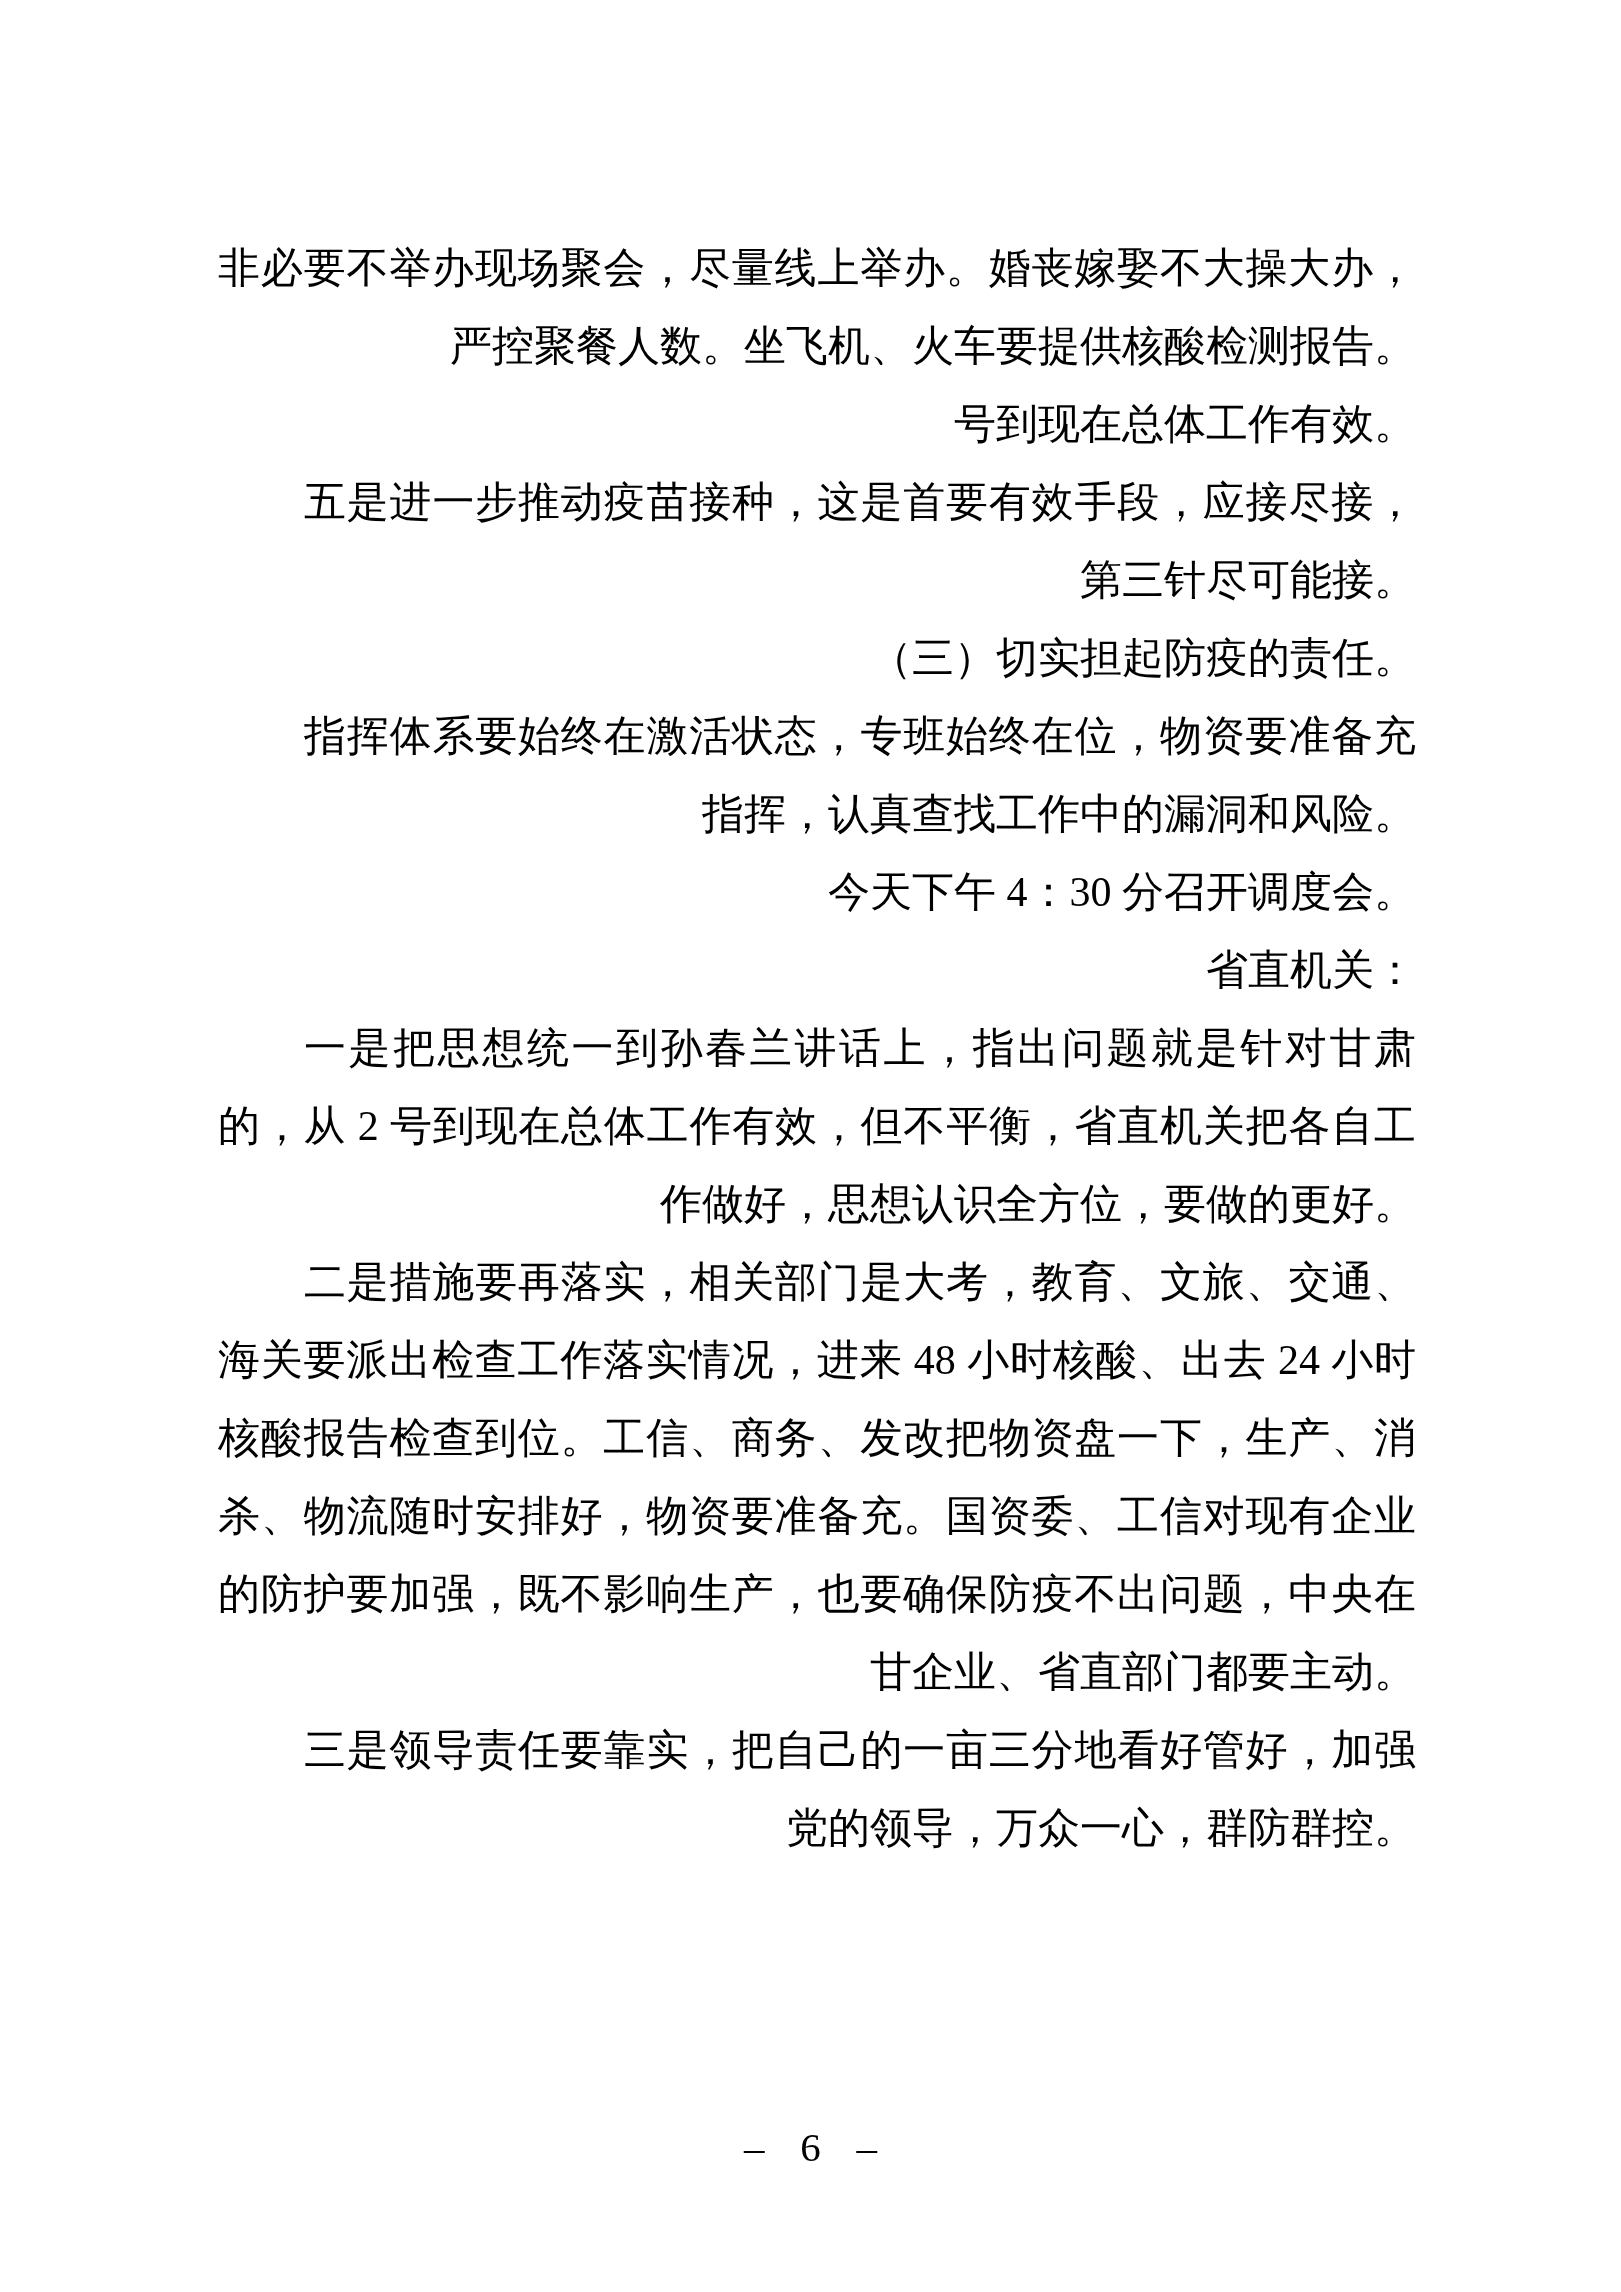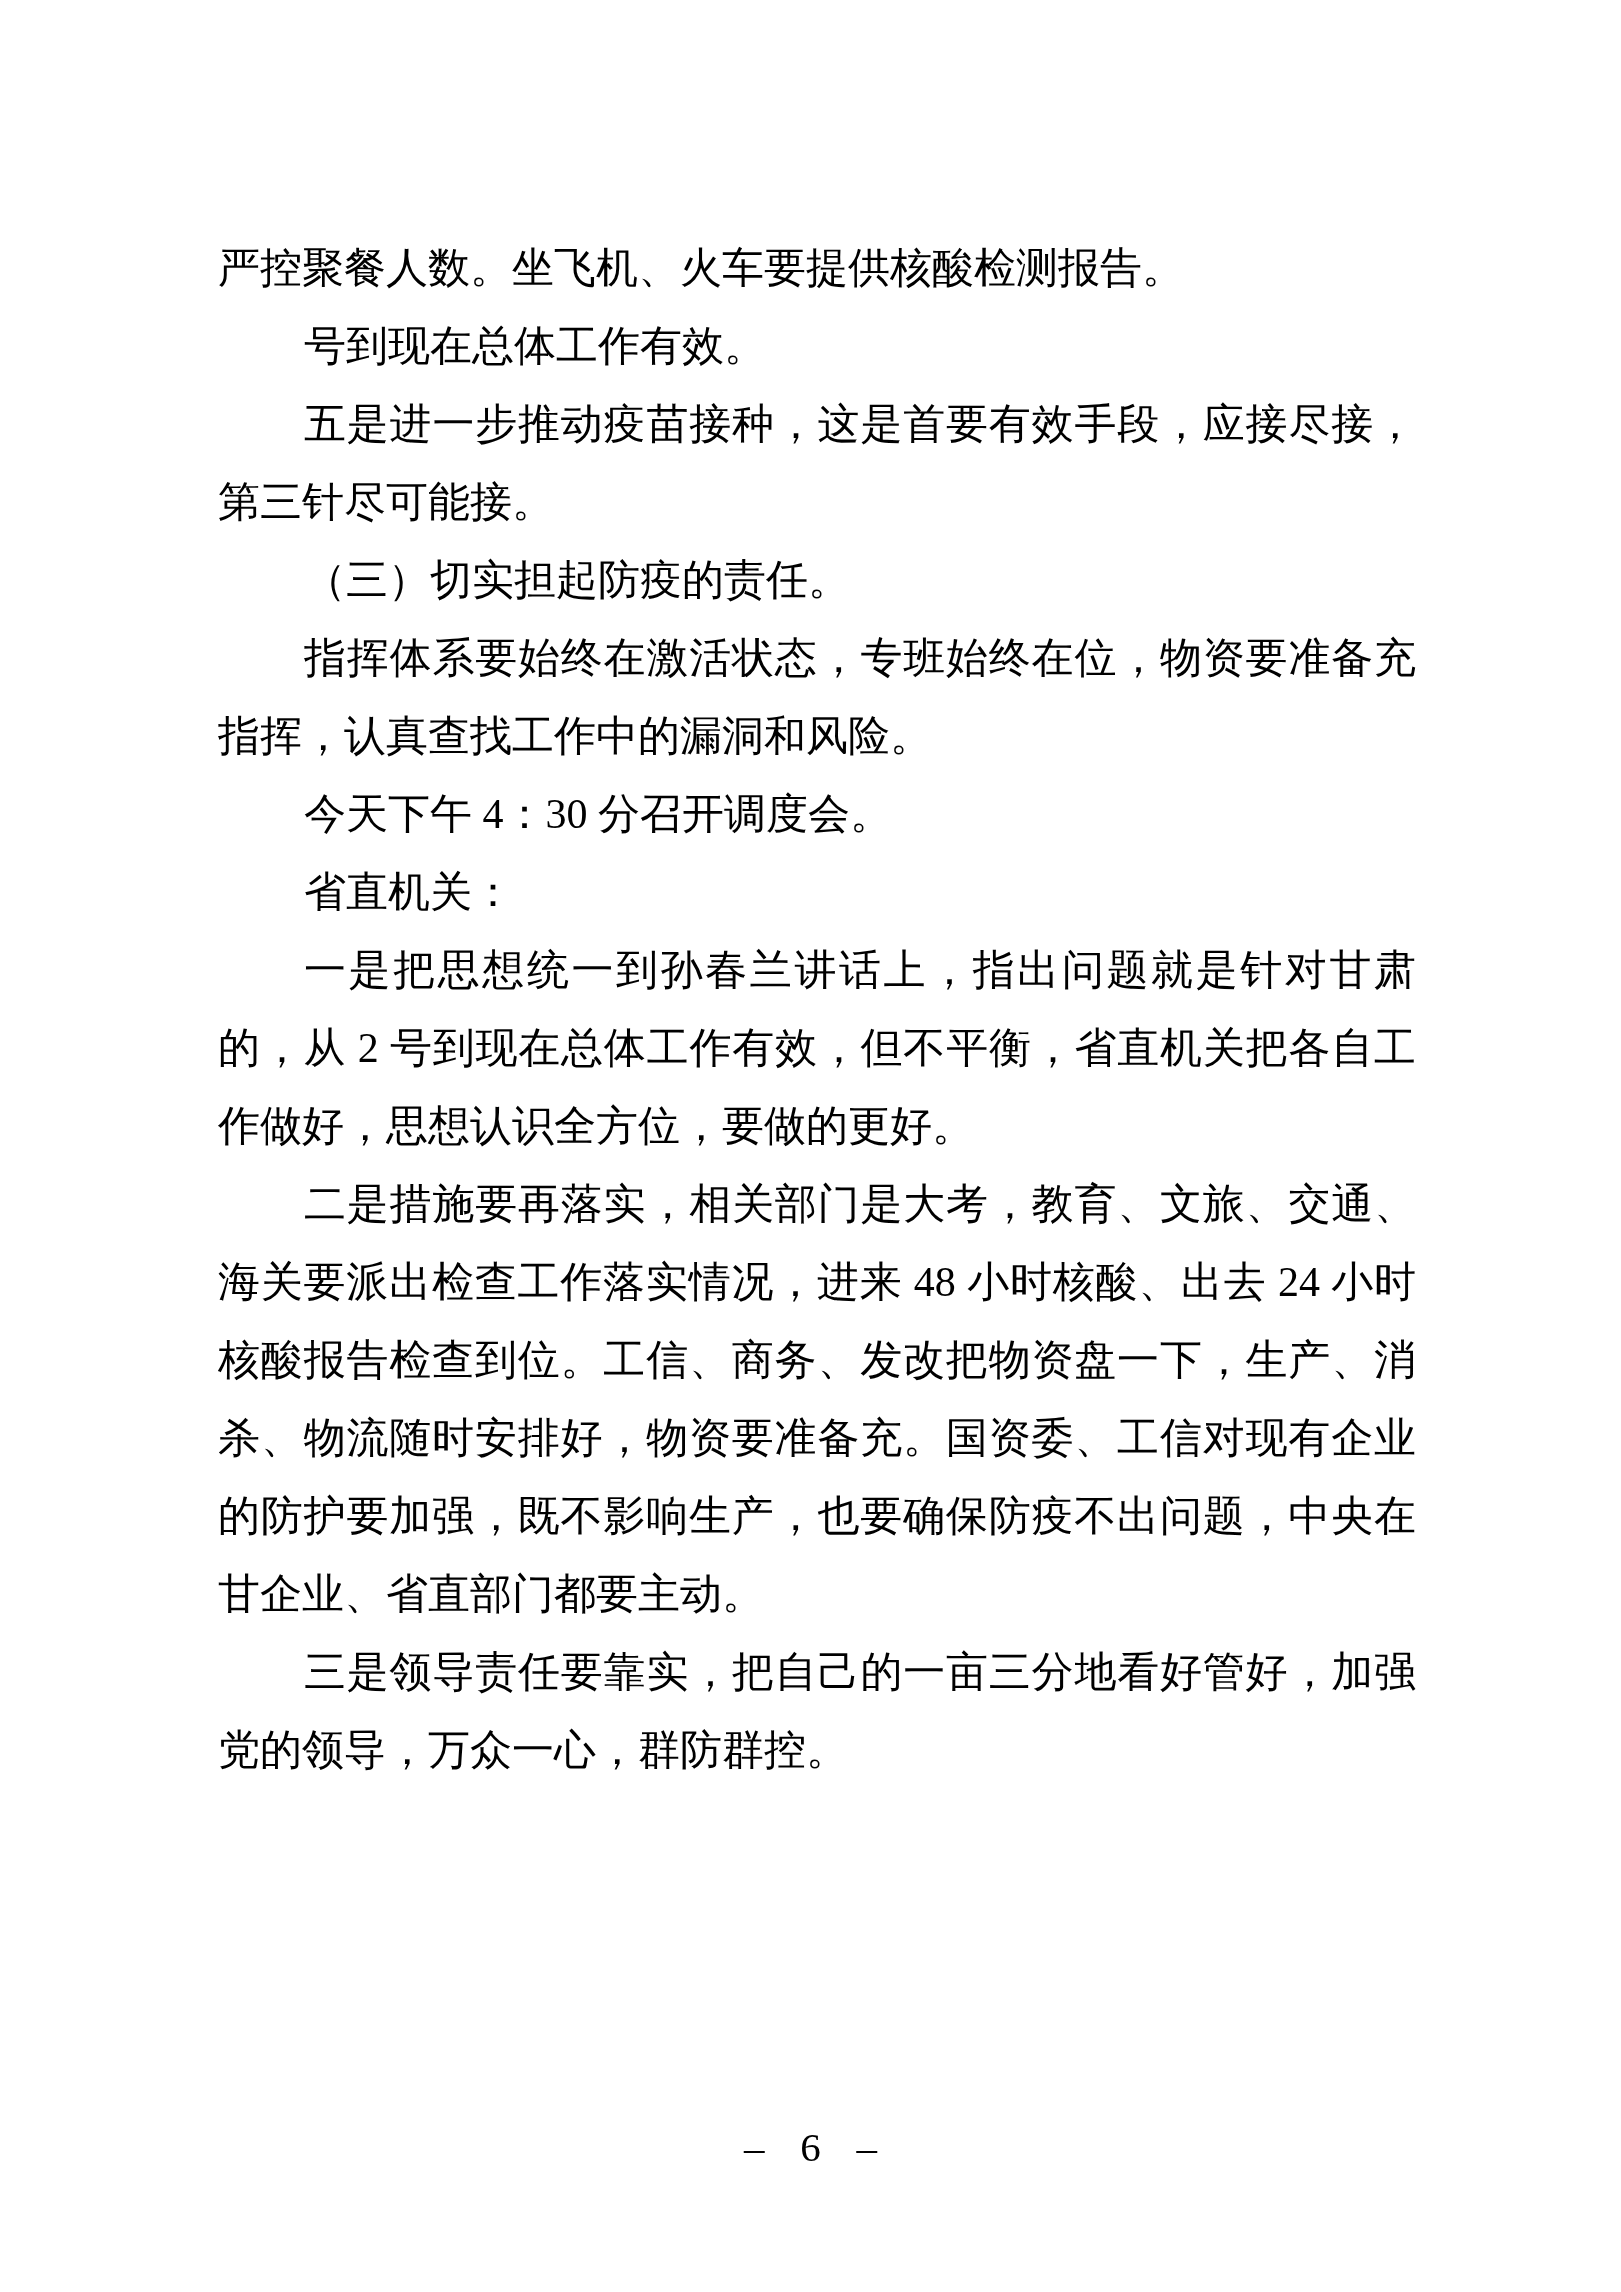--- a/index.html
+++ b/index.html
@@ -20,21 +20,21 @@
     position: absolute;
     left: 218px;
     top: 229px;
     width: 1198px;
     font-size: 42px;
   }
   .line {
     height: 78px;
     line-height: 78px;
     white-space: nowrap;
-    text-align: left;
+    text-align: right;
   }
   .line.fill {
     white-space: normal;
     text-align: justify;
     text-align-last: justify;
   }
   .line.indent {
     padding-left: 86px;
   }
   .line.bold {
@@ -49,20 +49,21 @@
     text-align: center;
     font-size: 41px;
     word-spacing: 25.5px;
   }
 </style>
 </head>
 <body>
 
 <div class="page">
   <div class="content">
+    <div class="line fill">非必要不举办现场聚会，尽量线上举办。婚丧嫁娶不大操大办，</div>
     <div class="line">严控聚餐人数。坐飞机、火车要提供核酸检测报告。</div>
     <div class="line indent">号到现在总体工作有效。</div>
     <div class="line indent fill">五是进一步推动疫苗接种，这是首要有效手段，应接尽接，</div>
     <div class="line">第三针尽可能接。</div>
     <div class="line indent">（三）切实担起防疫的责任。</div>
     <div class="line indent fill">指挥体系要始终在激活状态，专班始终在位，物资要准备充</div>
     <div class="line">指挥，认真查找工作中的漏洞和风险。</div>
     <div class="line indent">今天下午 4：30 分召开调度会。</div>
     <div class="line indent">省直机关：</div>
     <div class="line indent fill">一是把思想统一到孙春兰讲话上，指出问题就是针对甘肃</div>

